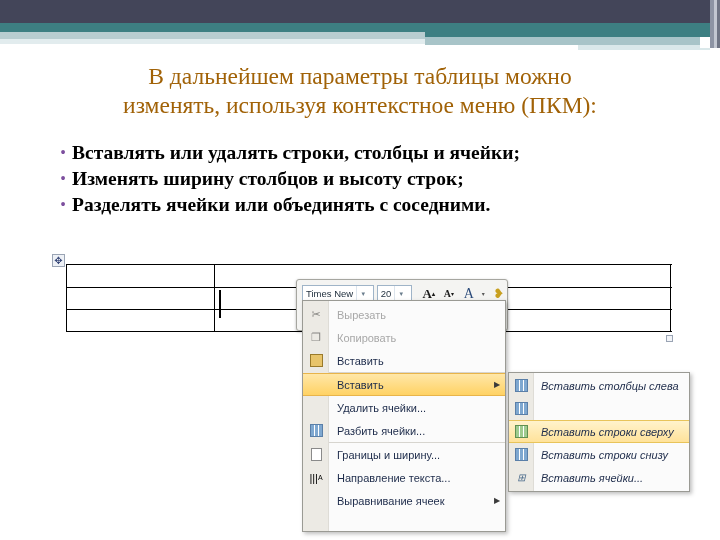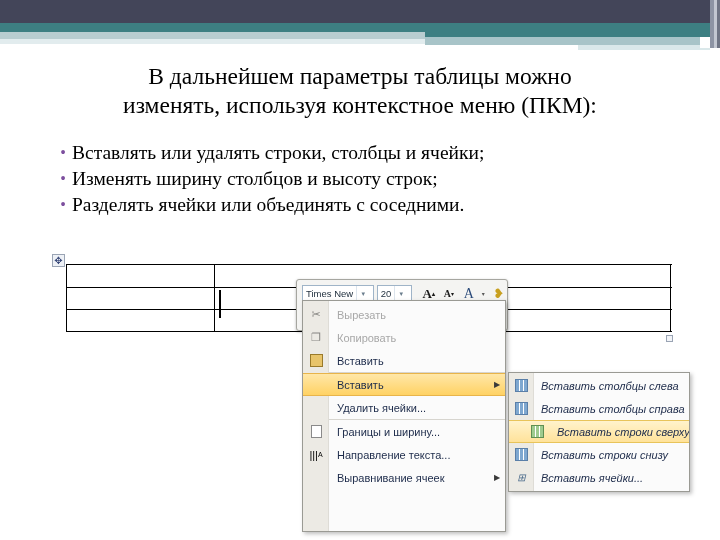--- a/index.html
+++ b/index.html
@@ -86,21 +86,21 @@
 
   
   .title-block {
     position: absolute;
     left: 30px; top: 62px;
     width: 660px;
     text-align: center;
     font-family: "Liberation Serif", serif;
     font-size: 23.5px;
     line-height: 29px;
-    color: #000000;
+    color: #a16207;
   }
 
   
   .bullets {
     position: absolute;
     left: 44px; top: 140px;
     width: 640px;
     font-family: "Liberation Serif", serif;
     font-size: 19.5px;
     line-height: 26px;
@@ -112,21 +112,21 @@
     padding-left: 10px;
   }
   .bullet-dot {
     color: #7d4f9e;
     font-size: 16px;
     line-height: 26px;
     width: 18px;
     flex: 0 0 18px;
     text-align: center;
   }
-  .bullet-text { flex: 1 1 auto; }
+  .bullet-text { flex: 1 1 auto; font-weight: bold; }
 
   
   .tbl {
     position: absolute;
     left: 66px; top: 264px;
     width: 606px; height: 68px;
   }
   .tbl-line { position: absolute; background: #000000; }
   .tbl-h { height: 1.4px; left: 0; width: 606px; }
   .tbl-v { width: 1.4px; top: 0; height: 68px; }
@@ -315,21 +315,20 @@
     height: 23px;
     display: flex;
     align-items: center;
     box-sizing: border-box;
     font-style: italic;
   }
   .sub-item.sel {
     background: linear-gradient(#fff3cc, #ffe29a);
     border-top: 1px solid #e8c45a;
     border-bottom: 1px solid #e8c45a;
-    padding-left: 16px;
   }
   .sub-ico {
     width: 25px; flex: 0 0 25px;
     display: flex; align-items: center; justify-content: center;
   }
   .sub-lbl {
     flex: 1 1 auto;
     font-size: 11px;
     color: #1d2b4a;
     font-family: "Liberation Sans", sans-serif;
@@ -499,20 +498,27 @@
         <span class="ctx-lbl">Вставить</span>
         <span class="ctx-sub">▶</span>
       </div>
 
       <div class="ctx-item">
         <span class="ctx-ico"></span>
         <span class="ctx-lbl">Удалить ячейки...</span>
         <span class="ctx-sub"></span>
       </div>
 
+      <div class="ctx-item">
+        <span class="ctx-ico">
+            <span class="gico blue"></span>
+          </span>
+        <span class="ctx-lbl">Разбить ячейки...</span>
+        <span class="ctx-sub"></span>
+      </div>
 
       <div class="ctx-div"></div>
 
       <div class="ctx-item">
         <span class="ctx-ico">
             <span class="doc-ico"></span>
           </span>
         <span class="ctx-lbl">Границы и ширину...</span>
         <span class="ctx-sub"></span>
       </div>
@@ -544,21 +550,20 @@
         <span class="sub-ico">
             <span class="gico blue"></span>
           </span>
         <span class="sub-lbl">Вставить столбцы слева</span>
       </div>
 
       <div class="sub-item">
         <span class="sub-ico">
             <span class="gico blue"></span>
           </span>
-        <span class="sub-lbl">Вставить столбцы справа</span>
       </div>
 
       <div class="sub-item sel">
         <span class="sub-ico">
             <span class="gico green"></span>
           </span>
         <span class="sub-lbl">Вставить строки сверху</span>
       </div>
 
       <div class="sub-item">

